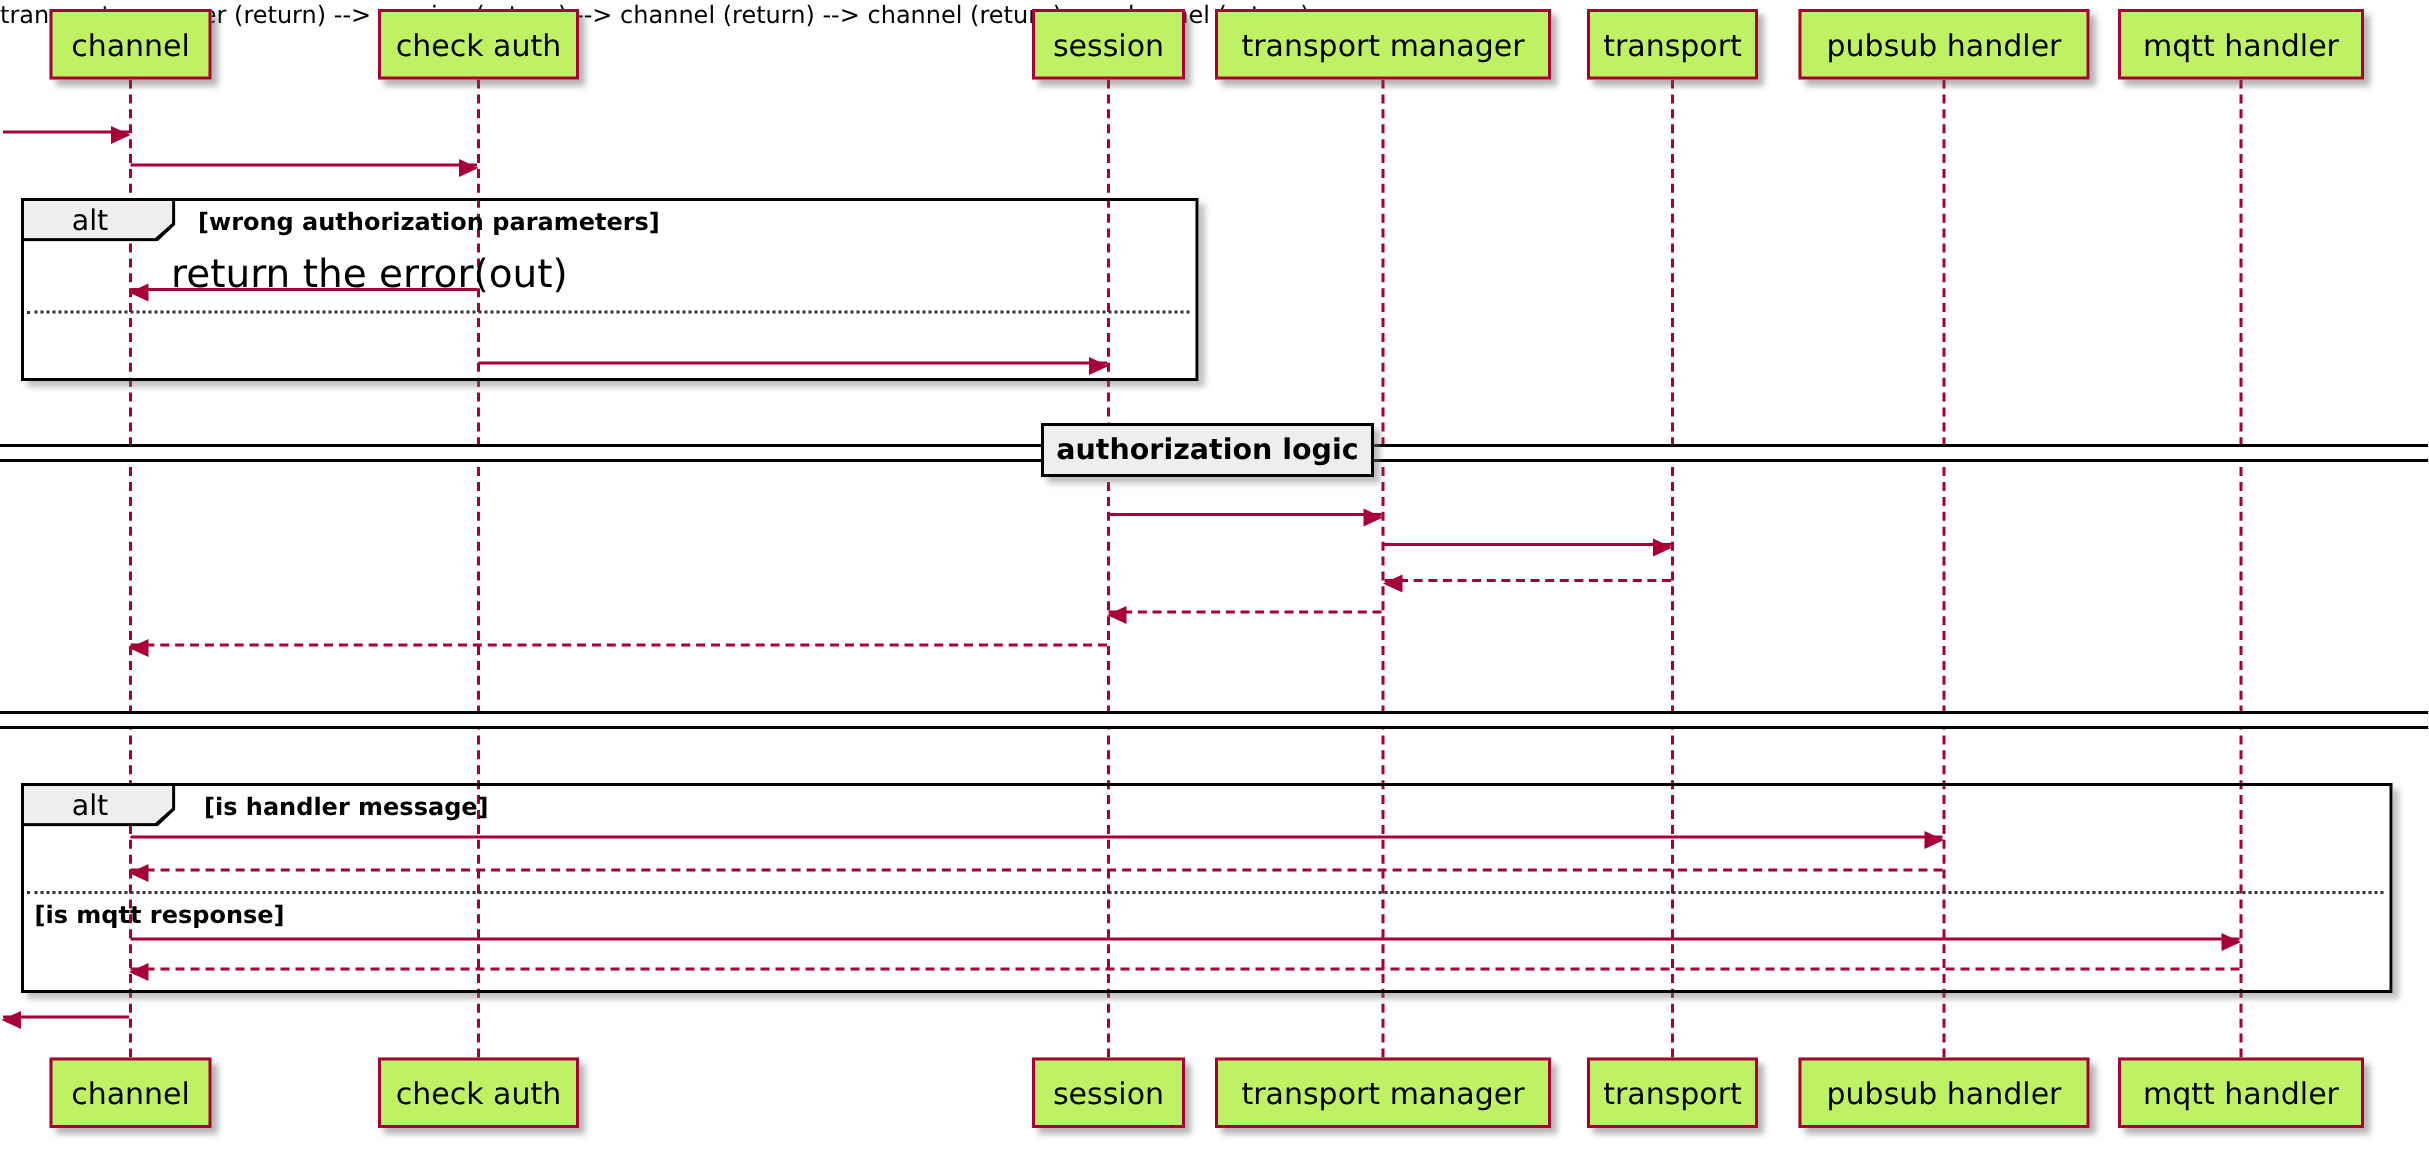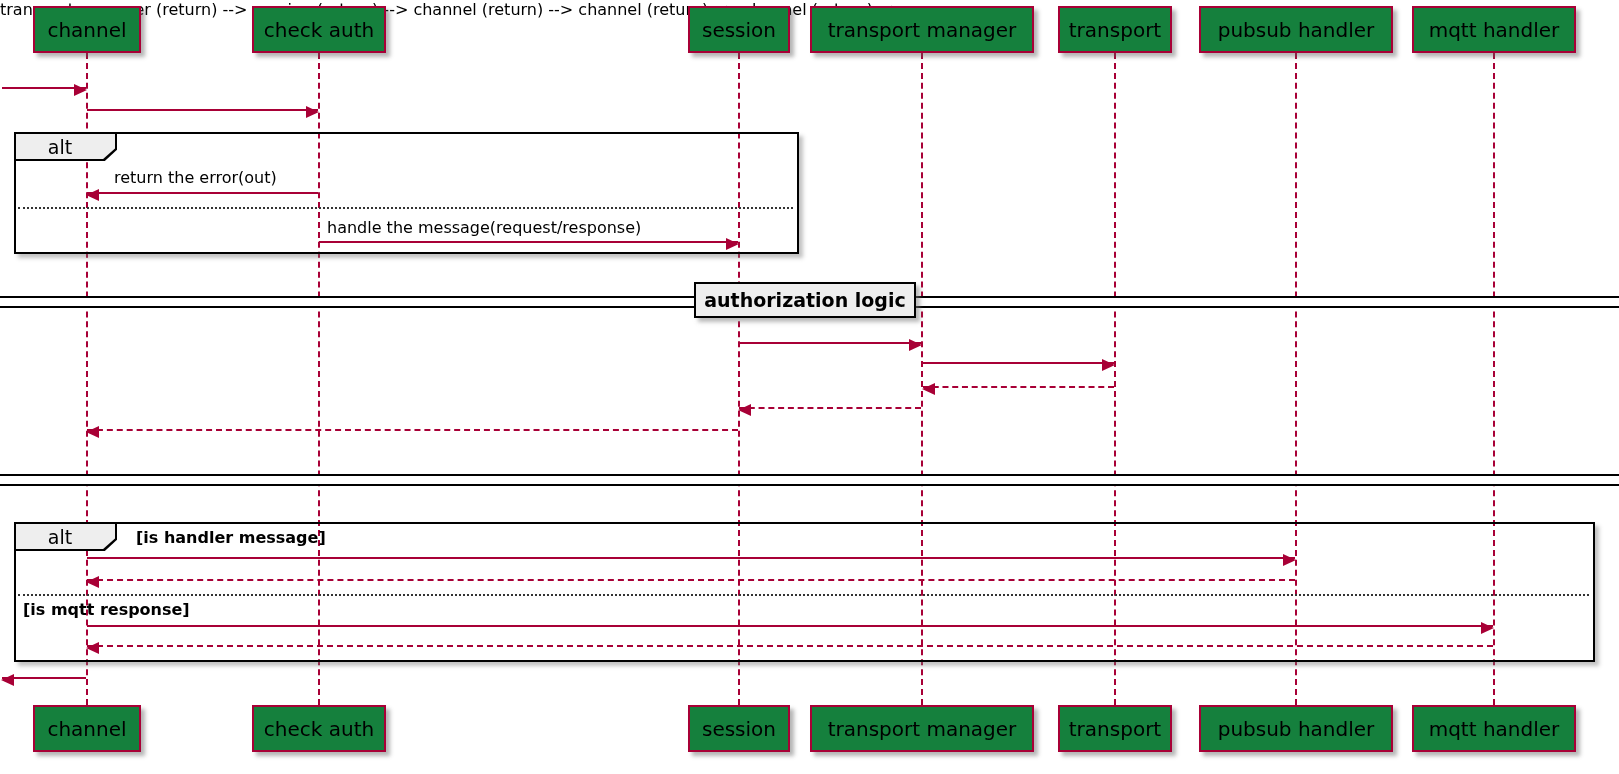--- a/index.html
+++ b/index.html
@@ -11,33 +11,33 @@
     overflow:hidden;
   }
   
   .lifeline{
     position:absolute;top:53px;height:652px;width:0;
     border-left:2px dashed #A80036;
   }
   
   .participant{
     position:absolute;height:43px;
-    background:#15803d;border:2px solid #A80036;
+    background:#bef264;border:2px solid #A80036;
     box-shadow:4px 4px 4px rgba(90,90,90,0.45);
     display:flex;align-items:center;justify-content:center;
     font-size:20px;color:#000;white-space:nowrap;
   }
   
   .msg{position:absolute;height:0;border-top:2px solid #A80036;}
   .msg.dashed{border-top-style:dashed;}
   .head{position:absolute;width:0;height:0;top:-5px;}
   .head.right{right:-1px;border-left:13px solid #A80036;border-top:6px solid transparent;border-bottom:6px solid transparent;}
   .head.left{left:-1px;border-right:13px solid #A80036;border-top:6px solid transparent;border-bottom:6px solid transparent;}
   .msg-label{
-    position:absolute;font-size:16px;color:#000;white-space:nowrap;text-align:center;
+    position:absolute;font-size:26px;color:#000;white-space:nowrap;text-align:center;
   }
   
   .frame{
     position:absolute;border:2px solid #000000;
     box-shadow:4px 4px 4px rgba(120,120,120,0.45);
     background:transparent;
   }
   .frame-tab{position:absolute;left:0;top:0;width:101px;height:27px;}
   .frame-tab .tab-bg{
     position:absolute;left:0;top:0;width:101px;height:27px;background:#000;
@@ -116,31 +116,31 @@
     <span class="head right"></span>
   </div>
 
   
   <div class="frame" style="left:14px;top:132px;width:781px;height:118px">
     <div class="frame-tab">
       <div class="tab-bg"></div>
       <div class="tab-fg"></div>
       <div class="tab-text">alt</div>
     </div>
+    <div class="condition" style="left:116px;top:4px">[wrong authorization parameters]</div>
     <div class="else-divider" style="left:2px;top:73px;width:775px"></div>
   </div>
 
   
   <div class="msg-label" style="left:114px;top:168px">return the error(out)</div>
   <div class="msg" style="left:87px;top:192px;width:231px">
     <span class="head left"></span>
   </div>
 
   
-  <div class="msg-label" style="left:327px;top:218px">handle the message(request/response)</div>
   <div class="msg" style="left:319px;top:241px;width:419px">
     <span class="head right"></span>
   </div>
 
   
   <div class="divider-label" style="left:694px;top:282px;width:218px;height:32px">authorization logic</div>
 
   
   <div class="msg" style="left:739px;top:342px;width:182px">
     <span class="head right"></span>

